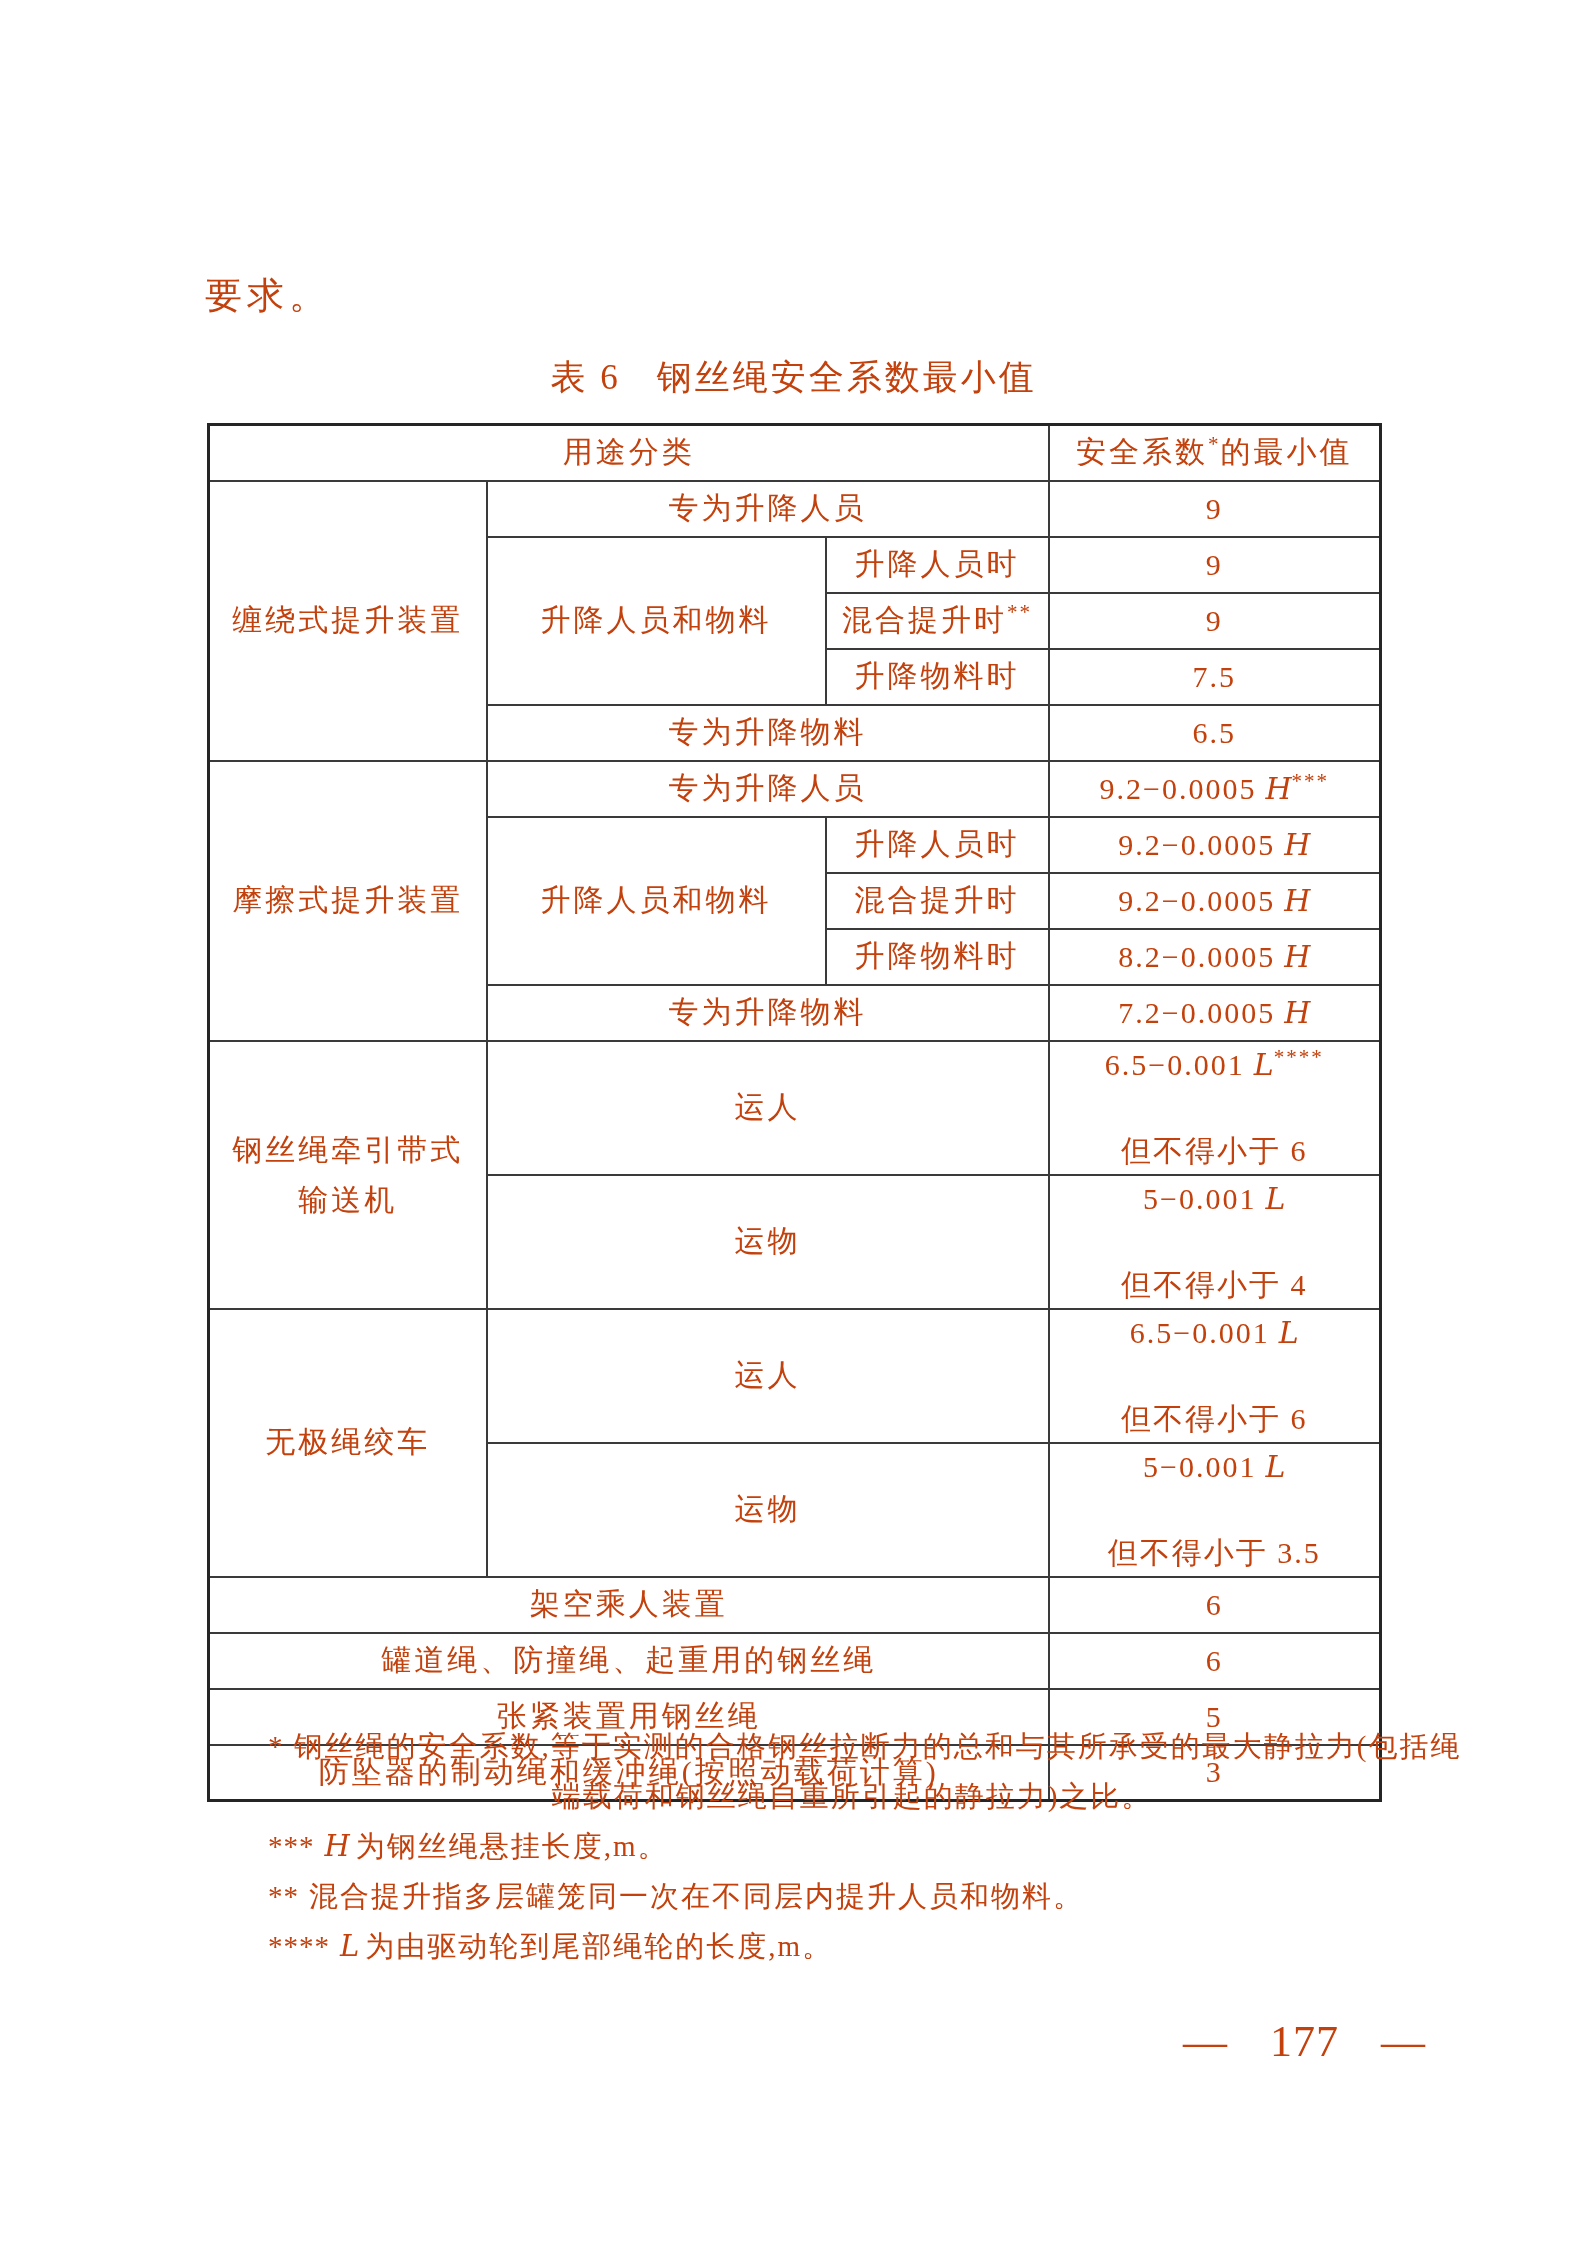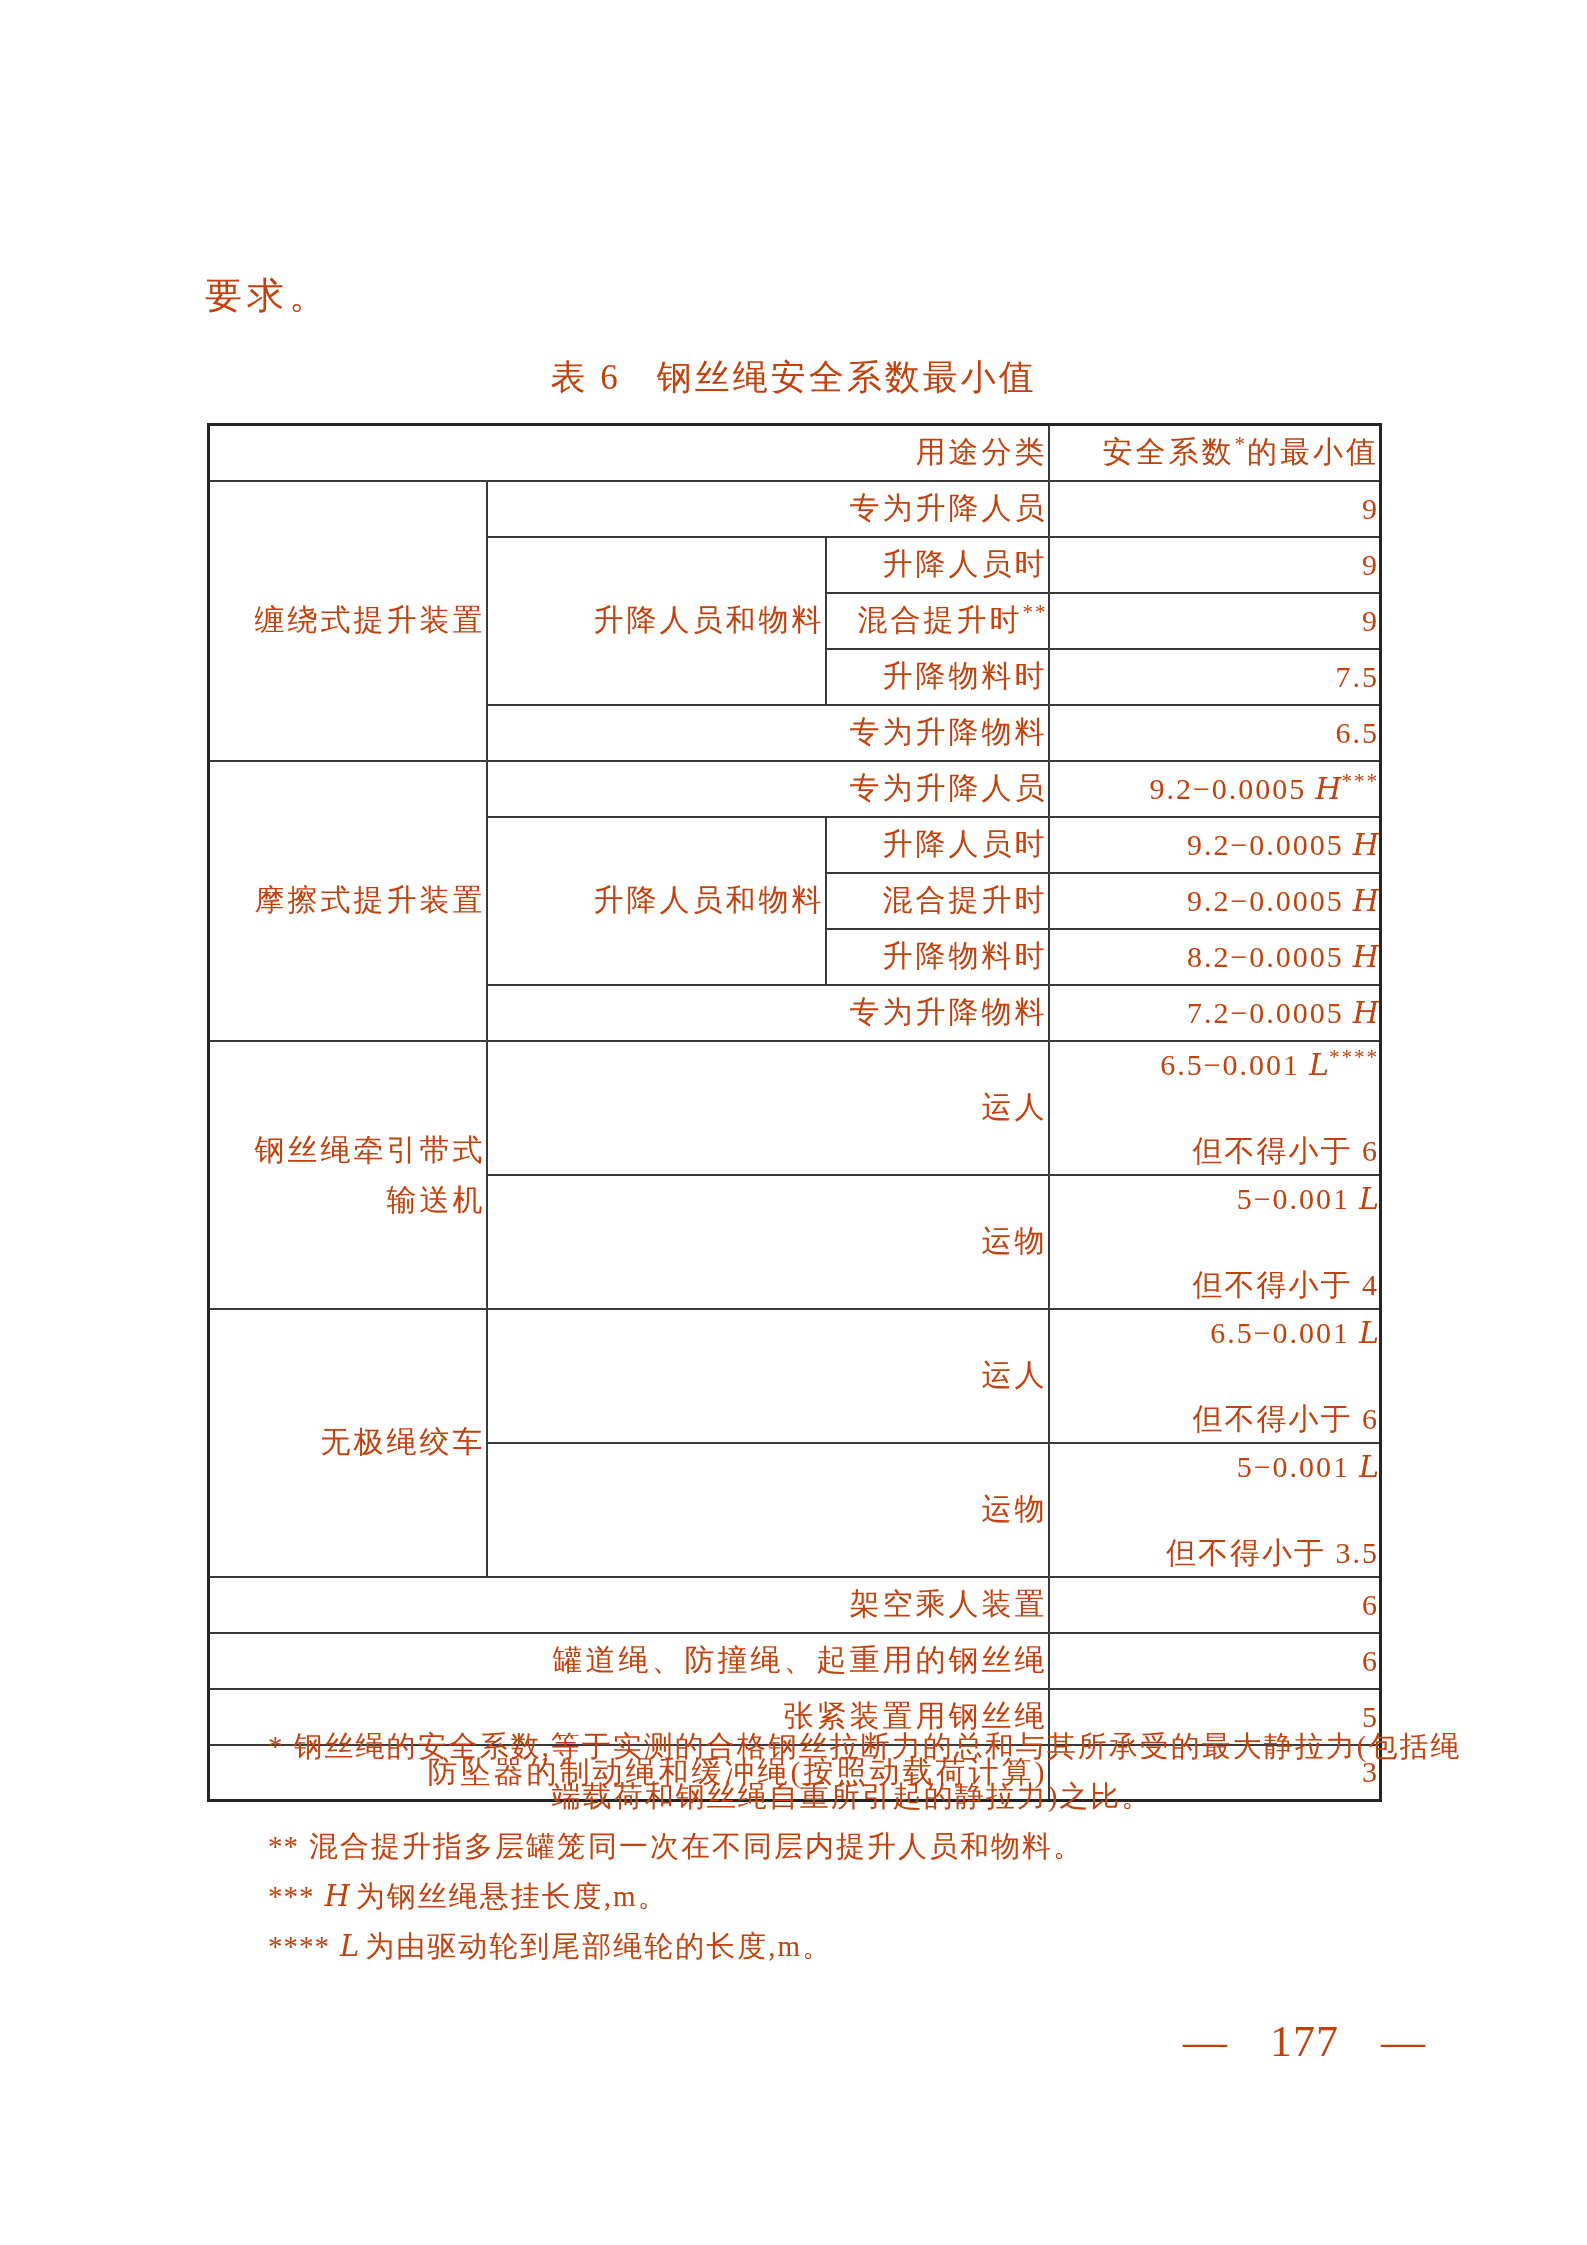--- a/index.html
+++ b/index.html
@@ -17,21 +17,21 @@
     text-align:center; font-size:35px; letter-spacing:3px;
   }
   .tgap { display:inline-block; width:36px; }
 
   table.t10 {
     position:absolute; left:207px; top:423px;
     width:1172px; border-collapse:collapse; table-layout:fixed;
     font-size:30px; letter-spacing:3px;
   }
   table.t10 { border:3px solid #252525; }
-  table.t10 td { border:2px solid #3a3a3a; text-align:right; vertical-align:middle; padding:0; }
+  table.t10 td { border:2px solid #3a3a3a; text-align:center; vertical-align:middle; padding:0; }
   tr.r56  { height:56px; }
   tr.r111 { height:111px; }
   td .line2 { line-height:50px; }
   td .line1 { line-height:50px; }
   sup.stars { font-size:21px; letter-spacing:2px; line-height:0; }
   sup.stars:empty { display:none; }
   i.var { font-style:italic; margin-left:9px; letter-spacing:0; font-family:"DejaVu Serif","Liberation Serif",serif; }
   i.var:empty { display:none; }
   .num { letter-spacing:2px; }
   .vline { line-height:46px; }
@@ -201,20 +201,20 @@
       <td>
             <div class="vline"><span class="num">3</span></div>
           </td>
     </tr>
   </tbody>
     </table>
 
   <div class="footnotes">
     <div class="fn"><span class="fn-marker">*</span><span>钢丝绳的安全系数,等于实测的合格钢丝拉断力的总和与其所承受的最大静拉力(包括绳</span></div>
     <div class="fn fn-indent"><span>端载荷和钢丝绳自重所引起的静拉力)之比。</span></div>
+    <div class="fn"><span class="fn-marker">***</span><i class="var">H</i><span>为钢丝绳悬挂长度,m。</span></div>
     <div class="fn"><span class="fn-marker">**</span><span>混合提升指多层罐笼同一次在不同层内提升人员和物料。</span></div>
-    <div class="fn"><span class="fn-marker">***</span><i class="var">H</i><span>为钢丝绳悬挂长度,m。</span></div>
     <div class="fn"><span class="fn-marker">****</span><i class="var">L</i><span>为由驱动轮到尾部绳轮的长度,m。</span></div>
   </div>
 
   <div class="pagenum">— 177 —</div>
 
 </div>
 
 </body></html>

